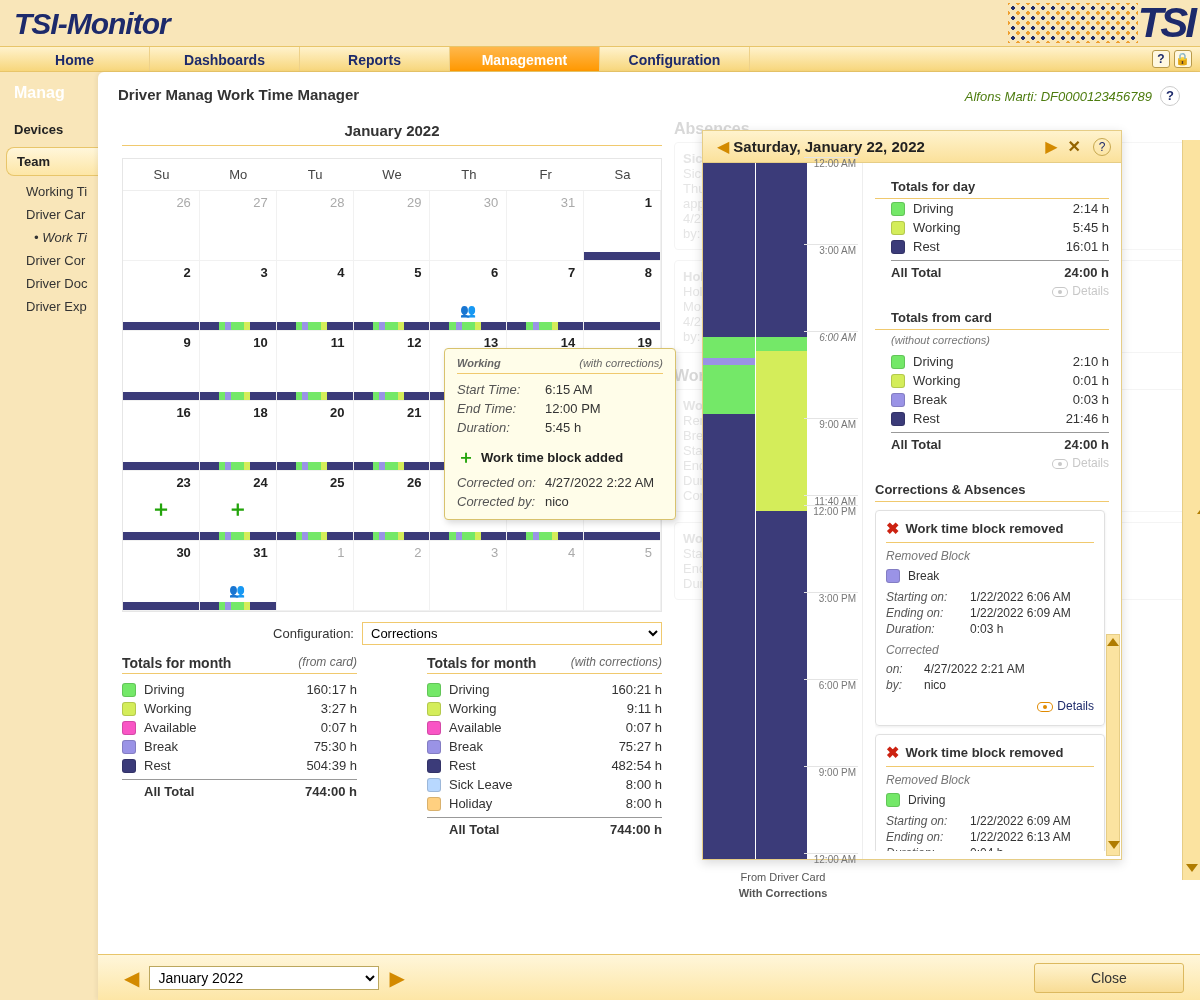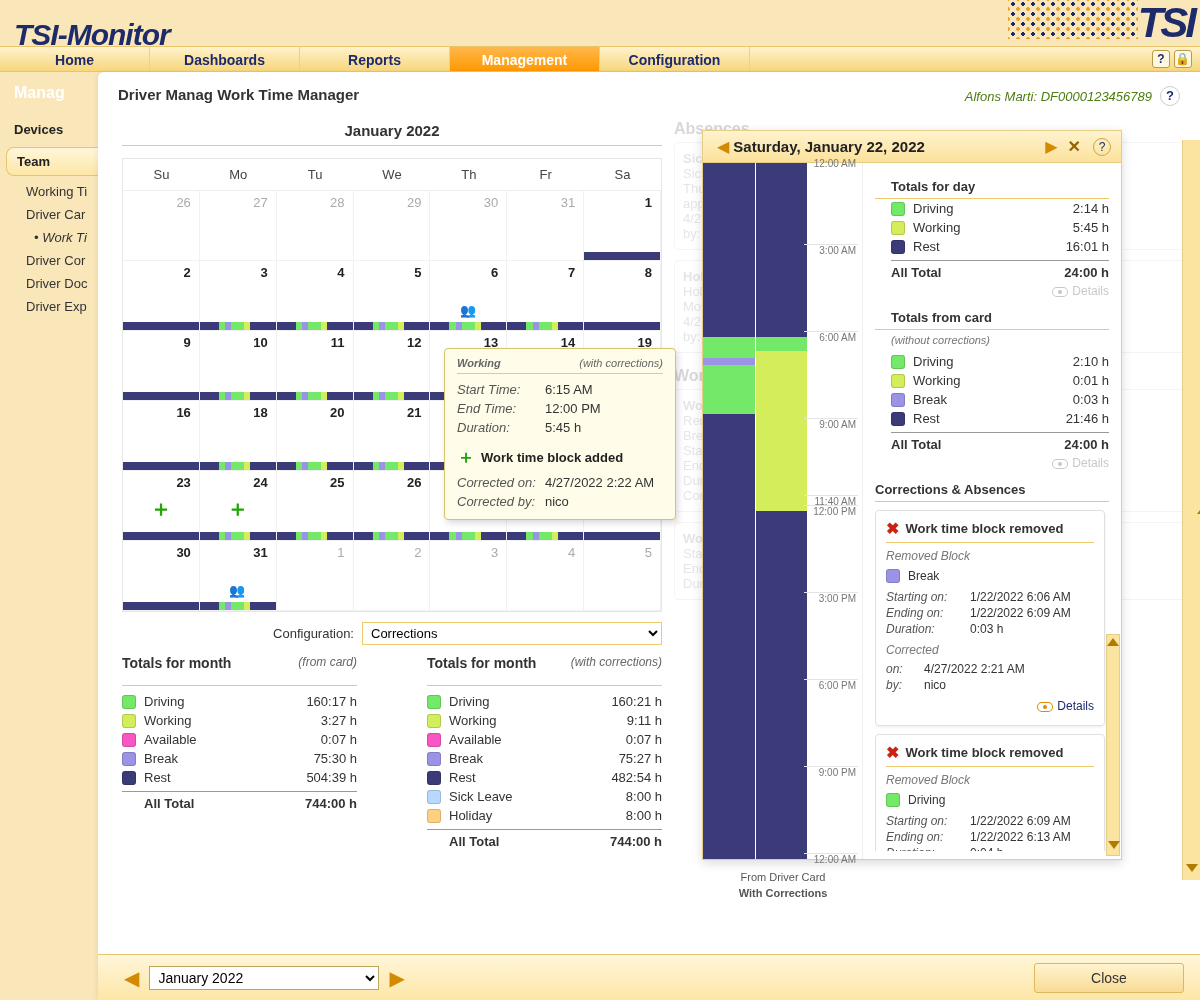--- a/index.html
+++ b/index.html
@@ -1,25 +1,25 @@
 <!DOCTYPE html>
 <html><head>
 <meta charset="utf-8">
 <style>
   *{box-sizing:border-box;margin:0;padding:0;font-family:Arial,Helvetica,sans-serif}
   body{background:#f9e6b9;width:1200px;height:1000px;overflow:hidden;position:relative;font-size:13px;color:#333}
   
   .top{height:46px;display:flex;align-items:center;justify-content:space-between;padding:0 0 0 14px}
-  .logo-text{font-size:30px;font-weight:bold;font-style:italic;color:#1d2a6b;letter-spacing:-1px;position:relative;top:12px}
+  .logo-text{font-size:30px;font-weight:bold;font-style:italic;color:#1d2a6b;letter-spacing:-1px;position:relative;top:1px}
   .brand{font-size:42px;font-weight:900;font-style:italic;color:#1d2a6b;letter-spacing:-3px;padding-right:6px}
   .dots{display:inline-block;width:130px;height:40px;background:
     radial-gradient(#1d2a6b 2px,transparent 2px) 0 0/10px 10px,
     radial-gradient(#f0a030 2px,transparent 2px) 5px 5px/10px 10px;
     vertical-align:middle}
-  .brand-wrap{display:flex;}
+  .brand-wrap{display:flex;align-items:center}
   
   .nav{height:26px;background:linear-gradient(#fff2cc,#f7d67b);border-top:1px solid #e8c56a;border-bottom:1px solid #e8c56a;display:flex;align-items:stretch;font-size:14px;font-weight:bold;color:#1d2a6b}
   .nav-item{width:150px;text-align:center;line-height:26px;border-right:1px solid #edd18a;cursor:pointer}
   .nav-item.active{background:linear-gradient(#ffb84d,#ff9800);color:#fff}
   .nav-icons{margin-left:auto;display:flex;align-items:center;gap:4px;padding:0 8px}
   .help-ic,.lock-ic{width:18px;height:18px;border:1px solid #b89a4a;border-radius:3px;background:#fff8e0;text-align:center;line-height:16px;font-size:12px;color:#1d2a6b;cursor:pointer}
   
   .page{display:flex;height:calc(1000px - 72px)}
   .sidebar{width:98px;background:#f9e6b9;padding-top:8px;flex:none}
   .sb-title{color:#fff;font-weight:bold;font-size:16px;padding:4px 0 10px 14px}
@@ -45,21 +45,21 @@
   .cell.in .num{color:#222;font-weight:bold}
   .bars{position:absolute;bottom:0;left:0;right:0;height:8px;display:flex}
   .seg{height:100%}
   .c-dr{background:#74e868}.c-wk{background:#d4ed5a}.c-av{background:#f955c5}.c-br{background:#9a93e6}.c-re{background:#3b3b79}.c-sl{background:#b8d8ff}.c-ho{background:#ffd080}
   .plus-mark{position:absolute;left:50%;top:55%;transform:translate(-50%,-50%);color:#23a40b;font-size:22px;font-weight:bold}
   .viz-row{display:flex;align-items:center;gap:8px;padding:10px 0 4px;justify-content:flex-end}
   .viz-row select{flex:0 0 300px;border:1px solid #f0c96e;background:#fff;padding:2px 4px;font-size:13px}
   
   .totals-wrap{display:flex;gap:70px;margin-top:6px}
   .tot-col{flex:1}
-  .tot-hdr{display:flex;justify-content:space-between;border-bottom:1px solid #f0c96e;padding-bottom:14px;margin-bottom:6px}
+  .tot-hdr{display:flex;justify-content:space-between;border-bottom:1px solid #f0c96e;padding-bottom:2px;margin-bottom:6px}
   .tot-hdr b{font-size:14px}
   .tot-sub{font-style:italic;color:#666;font-size:12px}
   .tot-row{display:flex;align-items:center;gap:8px;padding:2px 0}
   .swatch{width:14px;height:14px;border-radius:3px;border:1px solid rgba(0,0,0,.15);flex:none}
   .tot-row .val{margin-left:auto}
   .tot-total{border-top:1px solid #999;margin-top:4px;padding-top:4px;font-weight:bold;display:flex}
   .tot-total .val{margin-left:auto}
   
   .bg-col{flex:1;position:relative;color:#bfbfbf;font-size:13px;min-width:0}
   .bg-col h3{color:#bfbfbf;font-size:16px;padding:4px 0}
@@ -702,21 +702,21 @@
         <div class="tl-track" style="background:#3b3b79">
           <div class="tl-block c-re" style="top:0;height:25%"></div>
           <div class="tl-block c-dr" style="top:25%;height:2%"></div>
           <div class="tl-block c-wk" style="top:27%;height:23%"></div>
           <div class="tl-block c-re" style="top:50%;height:50%"></div>
         </div>
       </div>
       <div class="tl-labels" id="tl-labels">
           <div style="top: 0%;">12:00 AM</div>
           <div style="top: 12.5%;">3:00 AM</div>
-          <div style="top: 25%;">6:00 AM</div>
+          <div style="top: 25%; font-style: italic;">6:00 AM</div>
           <div style="top: 37.5%;">9:00 AM</div>
           <div style="top: 48.6%;">11:40 AM</div>
           <div style="top: 50%;">12:00 PM</div>
           <div style="top: 62.5%;">3:00 PM</div>
           <div style="top: 75%;">6:00 PM</div>
           <div style="top: 87.5%;">9:00 PM</div>
           <div style="top: 100%;">12:00 AM</div>
         </div>
       <div class="tl-caption">
         <div>From Driver Card</div>

